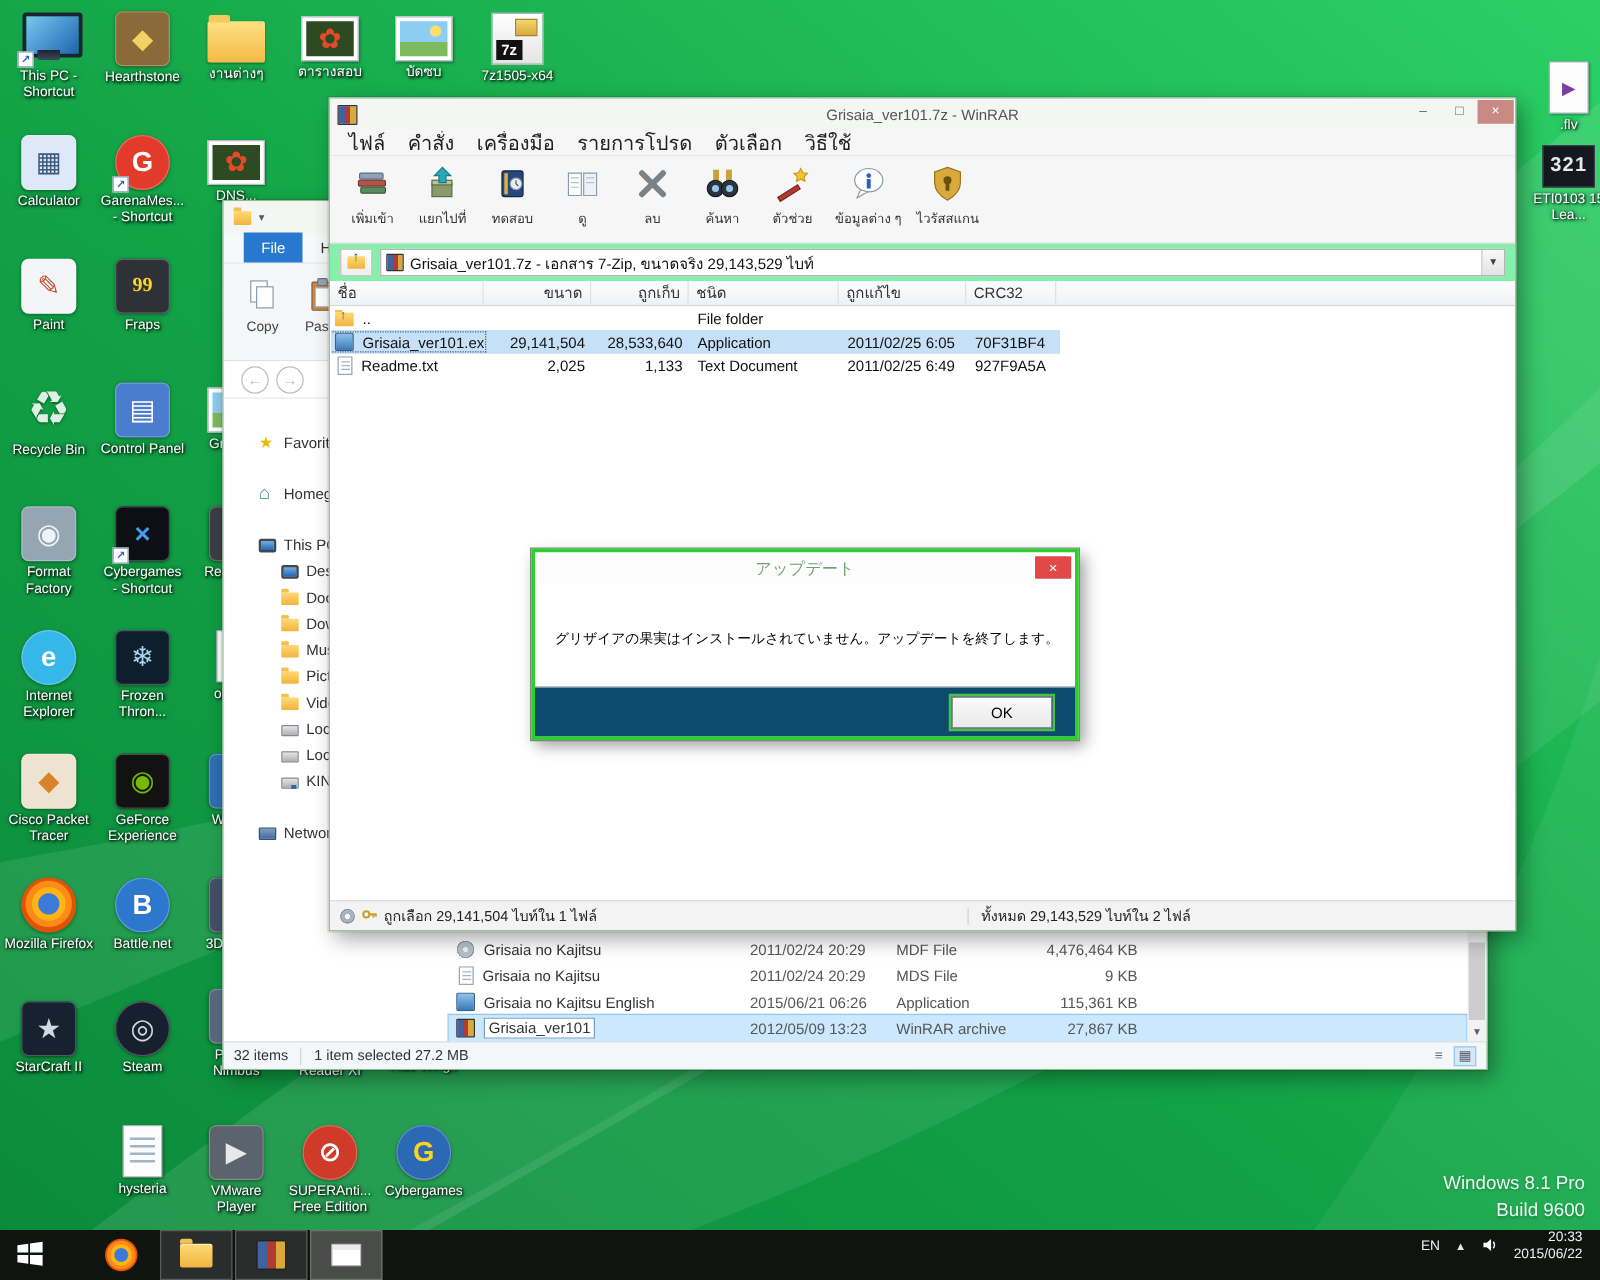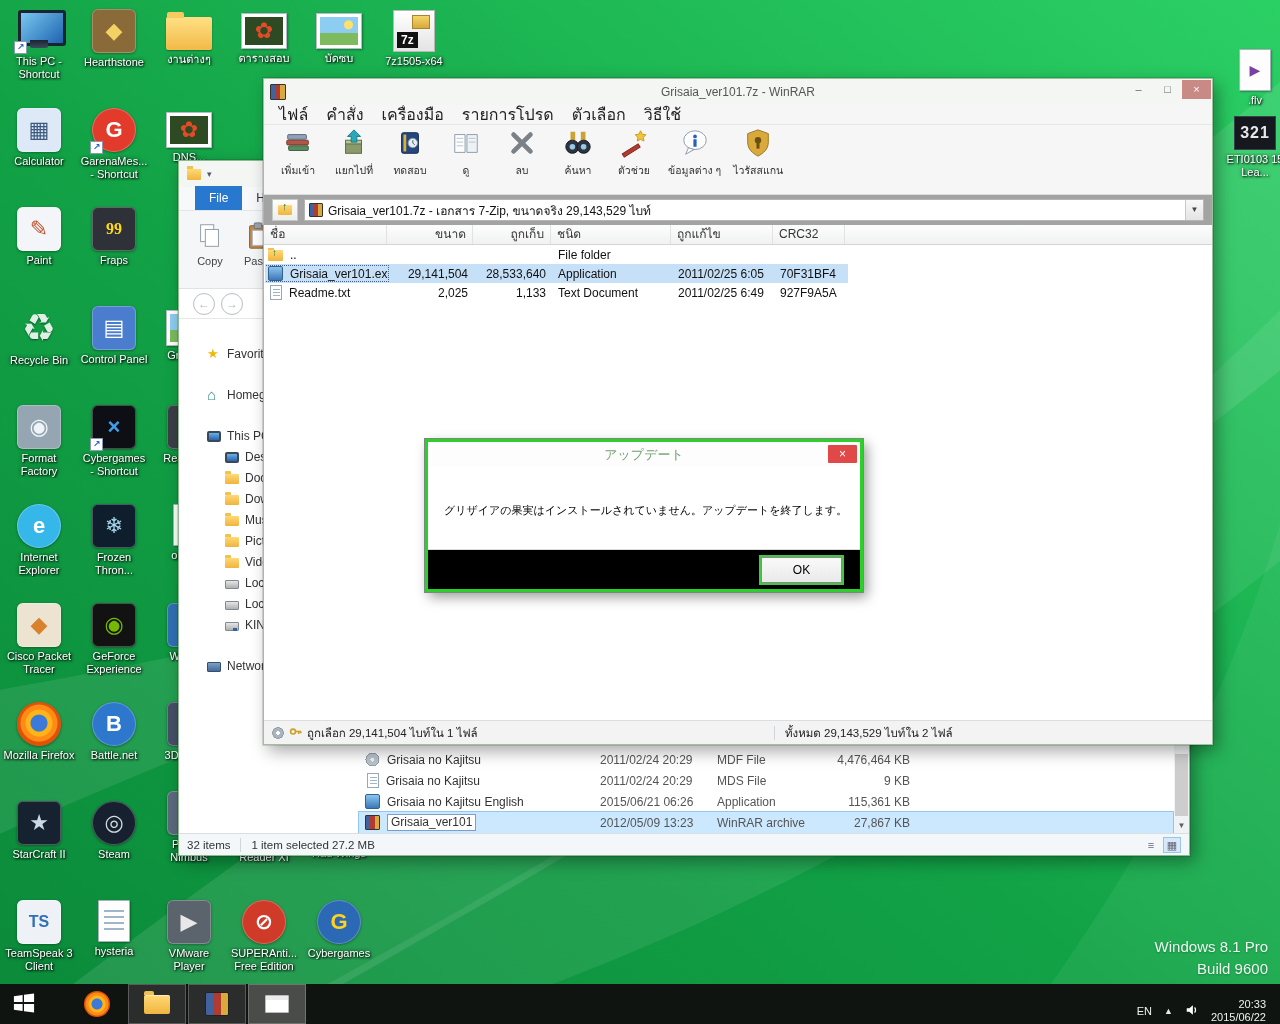--- a/index.html
+++ b/index.html
@@ -122,24 +122,24 @@
   #winrar{left:263px;top:78px;width:950px;height:667px;z-index:3;border-color:#9fbf9f}
   .wr-titlebar{height:26px;background:#f3f6f3;display:flex;align-items:center;position:relative;padding:0 6px}
   .wr-title{position:absolute;left:0;right:0;text-align:center;font-size:12px;color:#555}
   .mini-rar{width:16px;height:16px;background:linear-gradient(90deg,#40639f 0 34%,#b23b31 34% 67%,#daa93b 67%);
     border:1px solid #333;border-radius:1px;z-index:1}
   .caps{position:absolute;right:1px;top:1px;display:flex;z-index:1}
   .cap{width:29px;height:19px;text-align:center;line-height:18px;font-size:11px;color:#666}
   .cap-close{background:#c98a86;color:#fff}
   .wr-menubar{height:20px;background:#f6f6f6;display:flex;align-items:center;padding-left:6px;border-bottom:1px solid #e6e6e6}
   .wr-menu-item{padding:0 9px;font-size:16px;color:#222}
-  .wr-toolbar{height:70px;background:#f6f6f6;border-bottom:1px solid #dcdcdc;display:flex;align-items:flex-start;padding:3px 0 0 8px}
+  .wr-toolbar{height:70px;background:#f6f6f6;border-bottom:1px solid #dcdcdc;display:flex;align-items:flex-end;padding:3px 0 0 8px}
   .wr-tool{min-width:52px;padding:0 4px;margin-right:4px;height:62px;display:flex;flex-direction:column;align-items:center;border-radius:2px}
   .wr-tool-lb{font-size:10.5px;color:#333;margin-top:1px;white-space:nowrap}
-  .wr-addr{height:30px;display:flex;align-items:center;padding:0 8px;gap:6px;background:#a3a3a3}
+  .wr-addr{height:30px;display:flex;align-items:center;padding:0 8px;gap:6px;background:#86efac}
   .up-btn{width:26px;height:22px;border:1px solid #c2cac2;background:linear-gradient(#fdfdfd,#eee);
     display:flex;align-items:center;justify-content:center;position:relative}
   .up-btn .uf{width:14px;height:10px;background:linear-gradient(#ffd876,#f0b43e);border-radius:1px;position:relative}
   .up-btn .uf::after{content:"↑";position:absolute;left:4px;top:-5px;font-size:11px;font-weight:bold;color:#1a7a2a}
   .wr-combo{flex:1;height:22px;border:1px solid #b5b5b5;background:#fff;display:flex;align-items:center;padding-left:4px;position:relative}
   .wr-combo .txt{margin-left:5px;font-size:12px;color:#111;white-space:nowrap;overflow:hidden}
   .combo-arrow{position:absolute;right:0;top:0;width:18px;height:20px;border-left:1px solid #c8c8c8;background:linear-gradient(#f8f8f8,#e4e4e4);
     text-align:center;font-size:8px;line-height:20px;color:#444}
   .wr-headrow{height:20px;display:flex;background:linear-gradient(#fdfdfd,#f0f1f2);border-bottom:1px solid #d5d5d5}
   .wr-h{font-size:12px;color:#333;line-height:19px;padding:0 6px;border-right:1px solid #e2e2e2;white-space:nowrap;overflow:hidden}
@@ -158,26 +158,26 @@
   .st-disc{width:12px;height:12px;border-radius:50%;background:radial-gradient(circle,#fff 0 2px,#aab4be 2px 5px,#8a949e 5px 6px,rgba(0,0,0,0) 6px)}
 
   
   #dialog{position:absolute;left:425px;top:439px;width:438px;height:153px;z-index:5;background:#fff;
     border:3px solid #2bd02b;box-shadow:0 0 0 1px #7a8a7a,4px 5px 12px rgba(0,0,0,.4)}
   .dlg-title{height:25px;background:#fdfdfd;text-align:center;line-height:25px;font-size:13px;color:#71a071;position:relative}
   .dlg-close{position:absolute;top:3px;right:3px;width:29px;height:18px;background:#e14848;color:#fff;
     font-size:12px;line-height:18px;text-align:center;border-radius:1px}
   .dlg-body{height:82px;background:#fff;padding:36px 16px 0;overflow:hidden}
   .dlg-msg{font-size:11px;color:#000;white-space:nowrap}
-  .dlg-footer{height:40px;background:#000000;border-top:1px solid #dcdcdc;position:relative}
+  .dlg-footer{height:40px;background:#0c4a6e;border-top:1px solid #dcdcdc;position:relative}
   .dlg-ok{position:absolute;right:18px;top:7px;width:81px;height:26px;background:linear-gradient(#fafafa,#e9e9e9);
     border:1px solid #8a8a8a;box-shadow:0 0 0 2px #44c544;font-size:12px;text-align:center;line-height:24px}
 
   
-  #taskbar{position:absolute;left:0;bottom:0;width:1280px;height:40px;background:#101411;z-index:20;display:flex;align-items:flex-end}
+  #taskbar{position:absolute;left:0;bottom:0;width:1280px;height:40px;background:#101411;z-index:20;display:flex;align-items:flex-start}
   .tb-start{width:48px;height:40px;display:flex;align-items:center;justify-content:center}
   .tb-btn{width:58px;height:40px;display:flex;align-items:center;justify-content:center;margin-right:2px}
   .tb-btn.first{margin-left:20px}
   .tb-btn.running{background:rgba(255,255,255,.11);box-shadow:inset 0 0 0 1px rgba(255,255,255,.22)}
   .tb-btn.active{background:rgba(255,255,255,.24)}
   .tb-ff{width:26px;height:26px;border-radius:50%;
     background:radial-gradient(circle at 50% 50%,#3b7ad9 0 5px,#ffb517 6px 8px,#ff8a17 9px 11px,#e05206 12px)}
   .tb-folder{width:26px;height:19px;background:linear-gradient(#ffd977,#f0b53f);border-radius:2px;position:relative;
     box-shadow:inset 0 1px 0 rgba(255,255,255,.5)}
   .tb-folder::before{content:"";position:absolute;top:-4px;left:0;width:10px;height:4px;background:#f2c24f;border-radius:2px 2px 0 0}
@@ -255,27 +255,20 @@
       <div class="dicon" style="left: 2px; top: 701px;">
         <div class="ic k-firefox"></div>
         <div class="lbl">Mozilla Firefox</div>
       </div>
       <div class="dicon" style="left: 2px; top: 800px;">
         <div class="ic k-tile" style="background: rgb(22, 34, 47);">
           <span class="glyph" style="color: rgb(207, 217, 230);">★</span>
         </div>
         <div class="lbl">StarCraft II</div>
       </div>
-      <div class="dicon" style="left: 2px; top: 899px;">
-        <div class="ic k-tile" style="background: rgb(238, 242, 247);">
-          <span class="glyph" style="color: rgb(47, 111, 179); font-size: 16px;">TS</span>
-        </div>
-        <div class="lbl">TeamSpeak 3
-Client</div>
-      </div>
       <div class="dicon" style="left: 77px; top: 8px;">
         <div class="ic k-tile" style="background: rgb(138, 106, 56);">
           <span class="glyph" style="color: rgb(243, 209, 99);">◆</span>
         </div>
         <div class="lbl">Hearthstone</div>
       </div>
       <div class="dicon" style="left: 77px; top: 107px;">
         <div class="ic k-circle" style="background: rgb(226, 59, 43);">
           <span class="glyph" style="color: rgb(255, 255, 255);">G</span>
           <span class="sc">↗</span>

